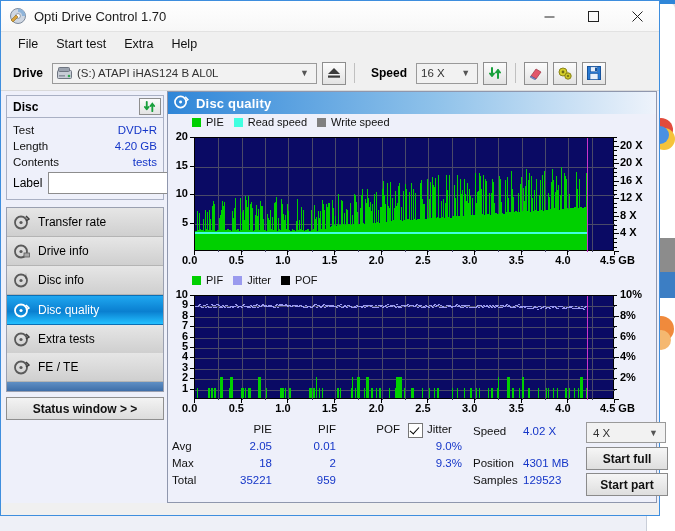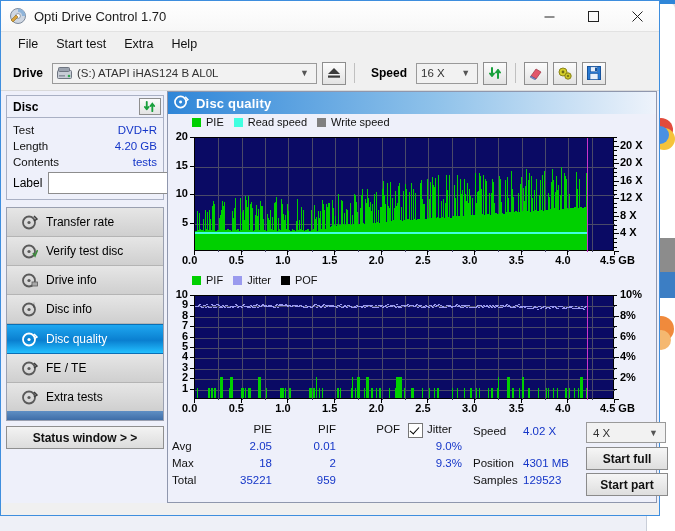--- a/index.html
+++ b/index.html
@@ -69,21 +69,21 @@
   .disc-rows{padding:4px 6px 5px 6px;}
   .drow{display:flex;justify-content:space-between;align-items:center;height:16px;font-size:11.5px;}
   .drow .k{color:#111;}
   .drow .v{color:#1536c8;}
   .label-row{display:flex;align-items:center;justify-content:space-between;height:22px;margin-top:2px;}
   .label-input{flex:1;height:18px;border:1px solid #8d8d8d;background:#fff;margin-right:4px;}
 
   
   .nav{margin-top:7px;border:1px solid #9aa0b0;background:#d9d9d9;}
   .nav-item{
-    height:28px;display:flex;align-items:center;padding-left:15px;
+    height:28px;display:flex;align-items:center;padding-left:7px;
     background:linear-gradient(#e6e6e6,#cfcfcf);
     border-bottom:1px solid #b4b4b4;font-size:12px;color:#000;
   }
   .nav-item.sel{
     background:linear-gradient(#1fa7f0,#0a7fd0 55%,#23c0ff);
     color:#fff;border-top:1px solid #0a6fb5;border-bottom:1px solid #0a6fb5;
   }
   .nav-ico{width:17px;height:15px;margin-right:7px;flex:none;}
   .nav-foot{height:9px;background:linear-gradient(#5f8fc4,#3f6ea8);}
   .statusbtn{
@@ -316,30 +316,20 @@
                 <path d="M12 1 L15 4 L12 6" stroke="#3d3d3d" stroke-width="1.5" fill="none"></path>
               </svg>
           </span>
           <span>Transfer rate</span>
         </div>
         <div class="nav-item">
           <span class="nav-ico">
             <svg width="16" height="15" viewBox="0 0 16 15">
                 <circle cx="7" cy="7.5" r="6" fill="none" stroke="#5a5a5a" stroke-width="1.8"></circle>
                 <circle cx="7" cy="7.5" r="1.6" fill="#5a5a5a"></circle>
-                <path d="M11 9 L13 12 L15.5 6" stroke="#3d8b3d" stroke-width="1.6" fill="none"></path>
-              </svg>
-          </span>
-          <span>Verify test disc</span>
-        </div>
-        <div class="nav-item">
-          <span class="nav-ico">
-            <svg width="16" height="15" viewBox="0 0 16 15">
-                <circle cx="7" cy="7.5" r="6" fill="none" stroke="#5a5a5a" stroke-width="1.8"></circle>
-                <circle cx="7" cy="7.5" r="1.6" fill="#5a5a5a"></circle>
                 <rect x="10" y="9" width="5.5" height="4" fill="#a8a8a8" stroke="#5a5a5a" stroke-width=".8"></rect>
               </svg>
           </span>
           <span>Drive info</span>
         </div>
         <div class="nav-item">
           <span class="nav-ico">
             <svg width="16" height="15" viewBox="0 0 16 15">
                 <circle cx="7" cy="7.5" r="6" fill="none" stroke="#5a5a5a" stroke-width="1.8"></circle>
                 <circle cx="7" cy="7.5" r="1.6" fill="#5a5a5a"></circle>
@@ -351,39 +341,39 @@
         <div class="nav-item sel">
           <span class="nav-ico">
             <svg width="16" height="15" viewBox="0 0 16 15">
                 <circle cx="7" cy="7.5" r="6" fill="none" stroke="#ffffff" stroke-width="1.8"></circle>
                 <circle cx="7" cy="7.5" r="1.6" fill="#ffffff"></circle>
                 <path d="M12 2 L15 5 L12 7" stroke="#ffffff" stroke-width="1.5" fill="none"></path>
               </svg>
           </span>
           <span>Disc quality</span>
         </div>
+        <div class="nav-item" style="border-bottom:none;">
+          <span class="nav-ico">
+            <svg width="16" height="15" viewBox="0 0 16 15">
+                <circle cx="7" cy="7.5" r="6" fill="none" stroke="#5a5a5a" stroke-width="1.8"></circle>
+                <circle cx="7" cy="7.5" r="1.6" fill="#5a5a5a"></circle>
+                <path d="M12 2 L15 5 L12 7" stroke="#3d3d3d" stroke-width="1.5" fill="none"></path>
+              </svg>
+          </span>
+          <span>Extra tests</span>
+        </div>
         <div class="nav-item">
           <span class="nav-ico">
             <svg width="16" height="15" viewBox="0 0 16 15">
                 <circle cx="7" cy="7.5" r="6" fill="none" stroke="#5a5a5a" stroke-width="1.8"></circle>
                 <circle cx="7" cy="7.5" r="1.6" fill="#5a5a5a"></circle>
                 <path d="M12 2 L15 5 L12 7" stroke="#3d3d3d" stroke-width="1.5" fill="none"></path>
               </svg>
           </span>
           <span>FE / TE</span>
-        </div>
-        <div class="nav-item" style="border-bottom:none;">
-          <span class="nav-ico">
-            <svg width="16" height="15" viewBox="0 0 16 15">
-                <circle cx="7" cy="7.5" r="6" fill="none" stroke="#5a5a5a" stroke-width="1.8"></circle>
-                <circle cx="7" cy="7.5" r="1.6" fill="#5a5a5a"></circle>
-                <path d="M12 2 L15 5 L12 7" stroke="#3d3d3d" stroke-width="1.5" fill="none"></path>
-              </svg>
-          </span>
-          <span>Extra tests</span>
         </div>
         <div class="nav-foot"></div>
       </div>
 
       <div class="statusbtn">Status window &gt; &gt;</div>
     </div>
 
     <div class="right">
       <div class="dq">
 

